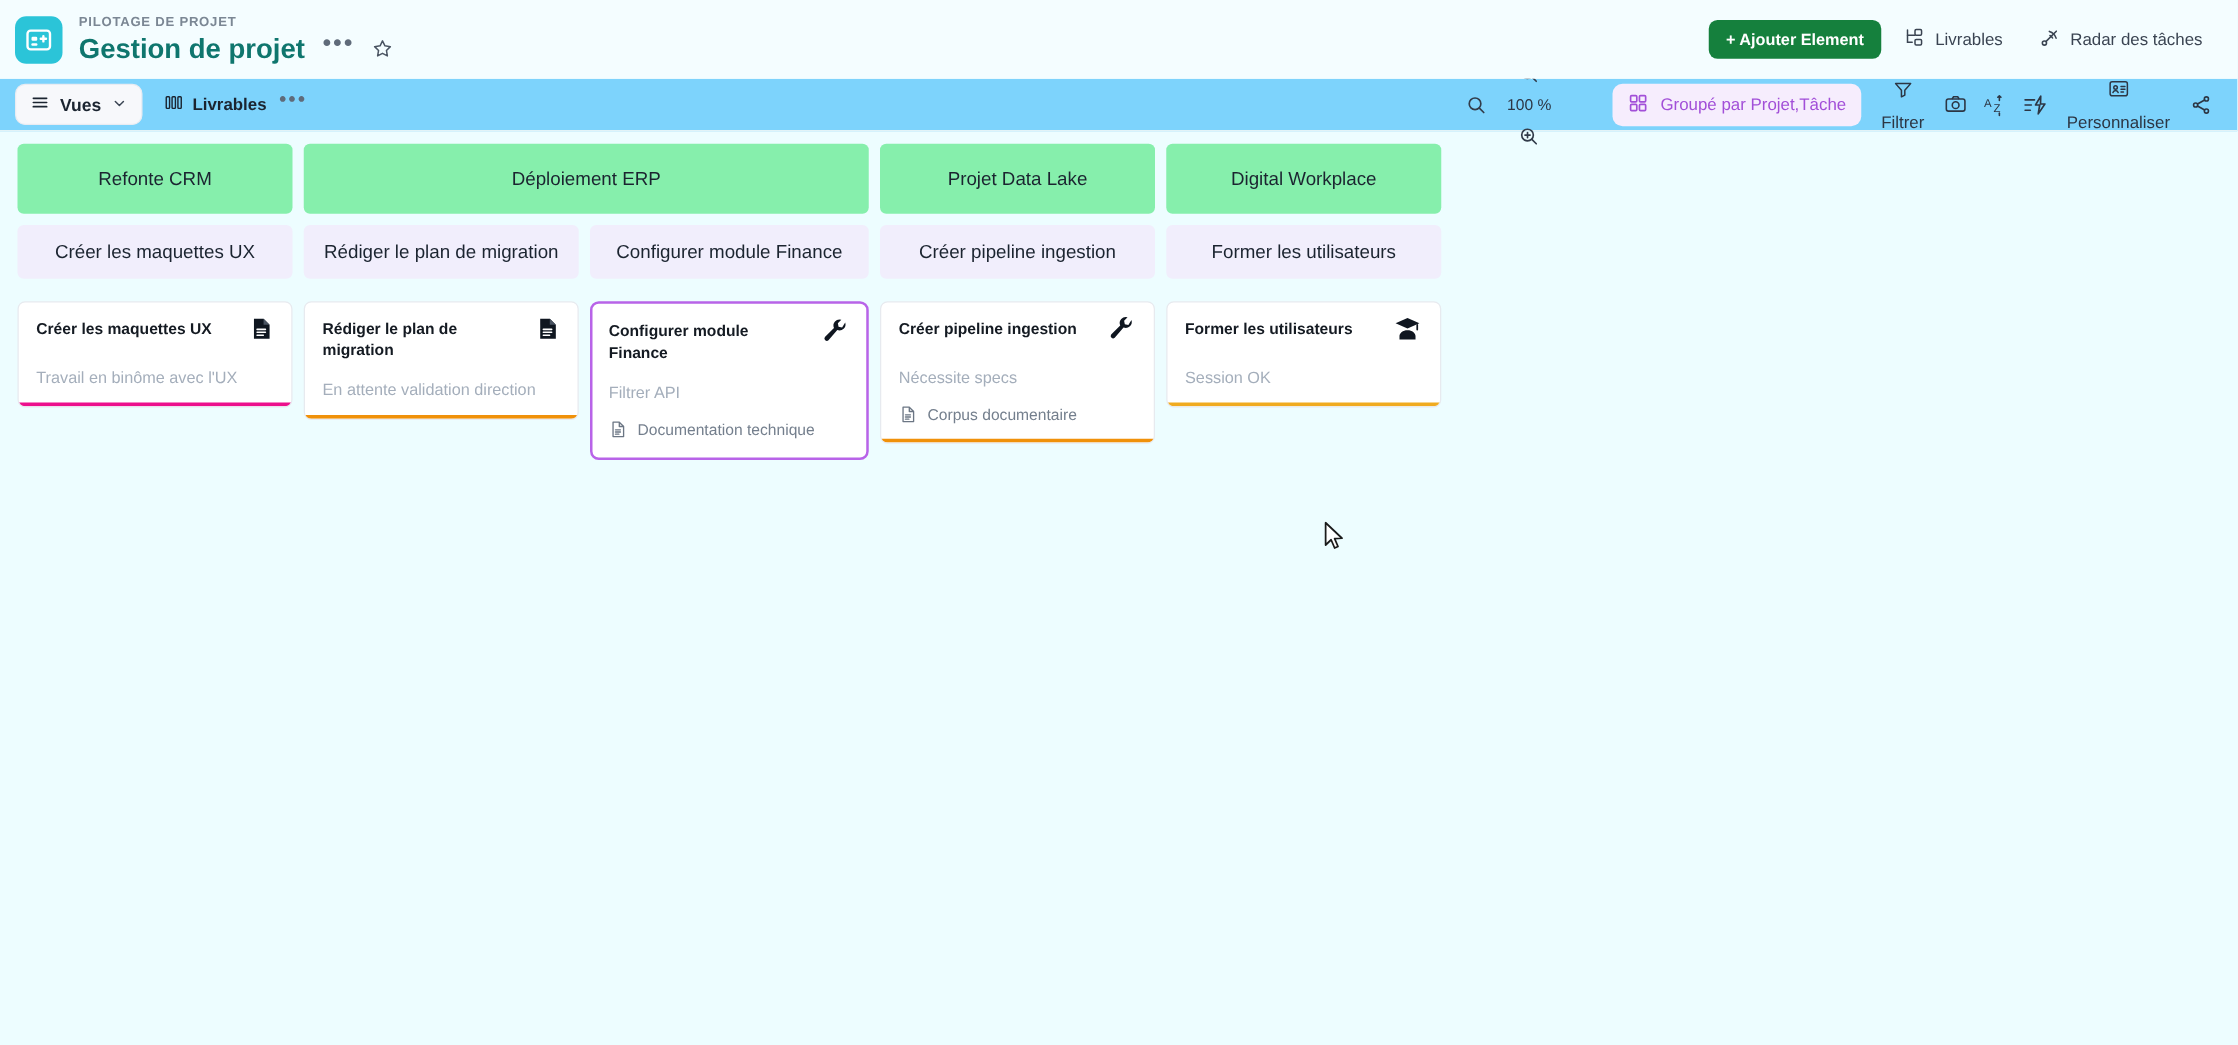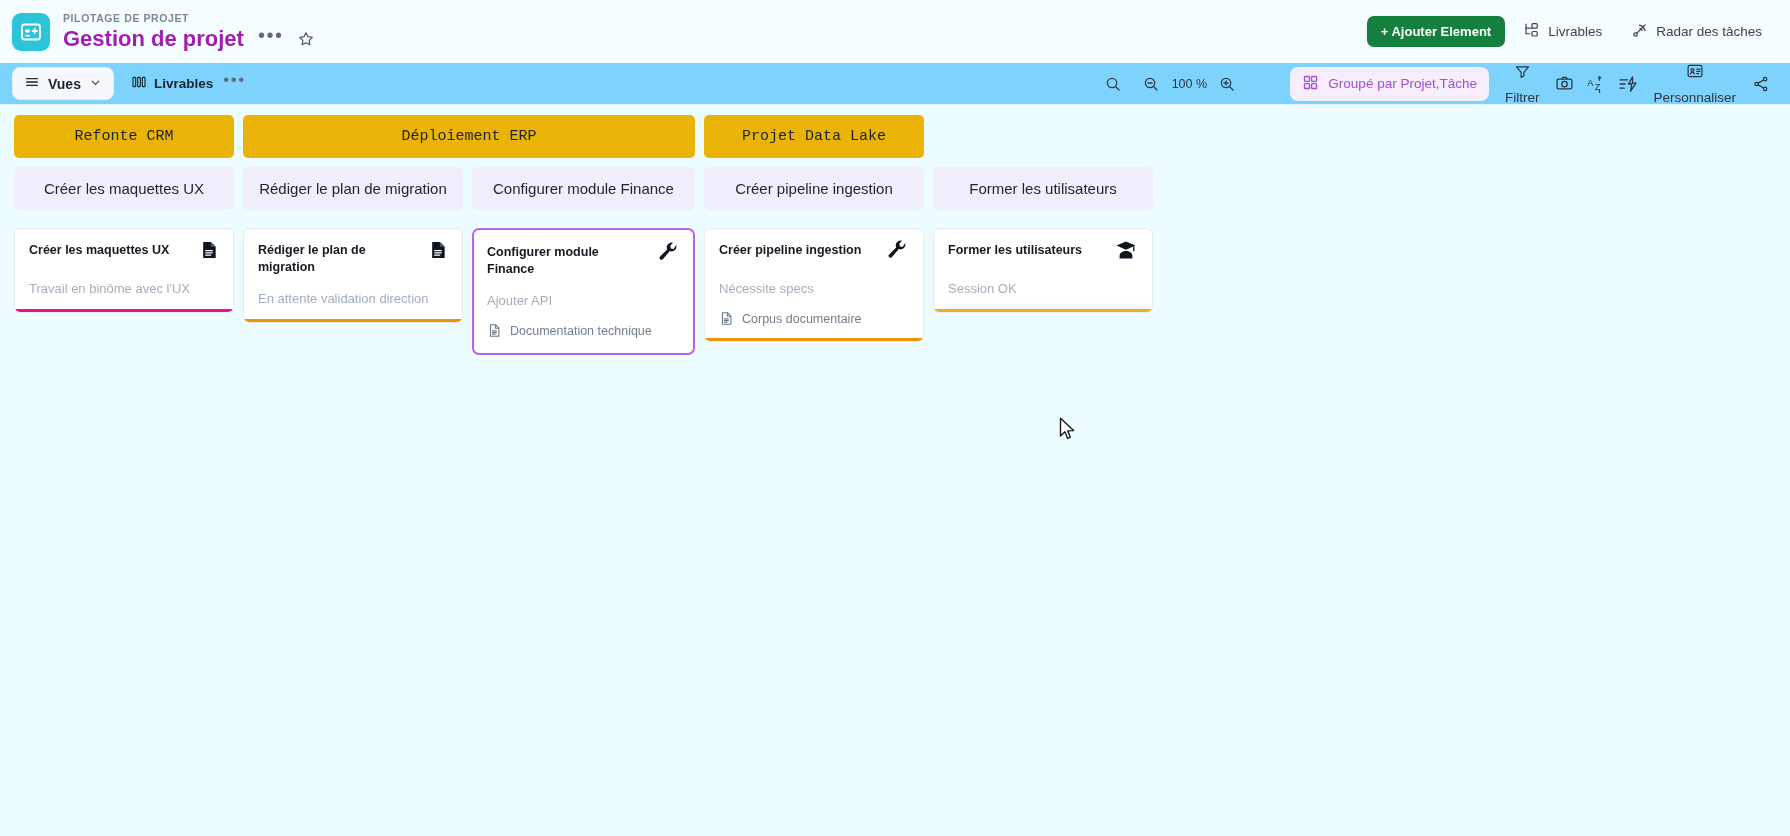--- a/index.html
+++ b/index.html
@@ -34,21 +34,21 @@
     color: #7b8794;
     font-weight: 700;
     text-transform: uppercase;
     line-height: 13px;
     margin-bottom: 1px;
   }
   .page-title-row { display: flex; align-items: center; gap: 14px; }
   .page-title {
     font-size: 22px;
     font-weight: 700;
-    color: #a21caf;
+    color: #0f766e;
     line-height: 26px;
   }
   .dots-btn {
     color: #5f6b7a;
     font-size: 20px;
     letter-spacing: 1.5px;
     line-height: 12px;
     cursor: pointer;
     padding-bottom: 8px;
   }
@@ -120,20 +120,21 @@
   }
   .tb-icon {
     display: flex; align-items: center; justify-content: center;
     width: 30px; height: 28px;
     cursor: pointer;
     color: #323c4a;
   }
   .zoom-group {
     display: flex; align-items: center; gap: 4px;
     margin: 0 6px;
+    flex-direction: column;
   }
   .zoom-val {
     font-size: 12.5px; color: #2c3644; font-weight: 400;
     min-width: 38px; text-align: center;
   }
   .group-pill {
     display: flex; align-items: center; gap: 9px;
     background: #f6edfd;
     border-radius: 8px;
     padding: 7px 12px;
@@ -147,28 +148,27 @@
   .tb-text {
     display: flex; align-items: center; gap: 7px;
     font-size: 13.5px; color: #2c3644;
     padding: 6px 8px; cursor: pointer; white-space: nowrap; flex-direction: column;
   }
 
   
   .board { position: relative; padding: 10px 0 0 14px; }
   .grp-row { display: flex; gap: 9px; margin-bottom: 9px; }
   .grp-head {
-    background: #eab308;
+    background: #86efac;
     border-radius: 5px;
-    height: 43px;
+    height: 56px;
     display: flex; align-items: center; justify-content: center;
     font-size: 15px;
     color: #1b2430;
     cursor: pointer;
-    font-family: Liberation Mono, monospace;
   }
   .sub-row { display: flex; gap: 9px; margin-bottom: 18px; }
   .sub-head {
     background: #f1eefc;
     border-radius: 5px;
     height: 43px;
     display: flex; align-items: center; justify-content: center;
     font-size: 15px;
     color: #1b2430;
     cursor: pointer;
@@ -399,20 +399,23 @@
 <div class="board">
   <div class="grp-row" id="grp-row">
       <div class="grp-head" style="width: 220px;">
         <span>Refonte CRM</span>
       </div>
       <div class="grp-head" style="width: 452px;">
         <span>Déploiement ERP</span>
       </div>
       <div class="grp-head" style="width: 220px;">
         <span>Projet Data Lake</span>
+      </div>
+      <div class="grp-head" style="width: 220px;">
+        <span>Digital Workplace</span>
       </div>
     </div>
   <div class="sub-row" id="sub-row">
       <div class="sub-head" style="width: 220px;">
         <span>Créer les maquettes UX</span>
       </div>
       <div class="sub-head" style="width: 220px;">
         <span>Rédiger le plan de migration</span>
       </div>
       <div class="sub-head" style="width: 223px;">
@@ -452,21 +455,21 @@
         <div class="card-pad"></div>
         <div class="card-bar" style="background: rgb(240, 145, 10);"></div>
       </div>
       <div class="card selected" style="width: 223px;">
         <div class="card-title-row">
           <div class="card-title">Configurer module Finance</div>
           <div class="card-icon"><svg width="24" height="22" viewBox="0 0 24 24">
               <path d="M20.9 4.4a5.3 5.3 0 0 1-6.9 6.6L6.3 19.9a2.1 2.1 0 0 1-3.1-2.8L11.1 9.2A5.3 5.3 0 0 1 17.5 2l-3 3 .6 3.1 3.1.6z" fill="#0f1620"></path>
             </svg></div>
         </div>
-        <div class="card-sub">Ajouter API</div>
+        <div class="card-sub">Filtrer API</div>
         <div class="card-attach">
           <span style="display: flex;">
             <svg width="15" height="17" viewBox="0 0 24 24" fill="none" stroke="#6b7684" stroke-width="1.7">
               <path d="M5.5 2.8h8L19 8.3v12.9H5.5z" stroke-linejoin="round"></path>
               <path d="M13.5 2.8V8.3H19" stroke-linejoin="round"></path>
               <path d="M8.6 12.6h6.4M8.6 15.4h6.4M8.6 18.1h4.4" stroke-linecap="round"></path>
             </svg>
           </span>
           <span>Documentation technique</span>
         </div>

